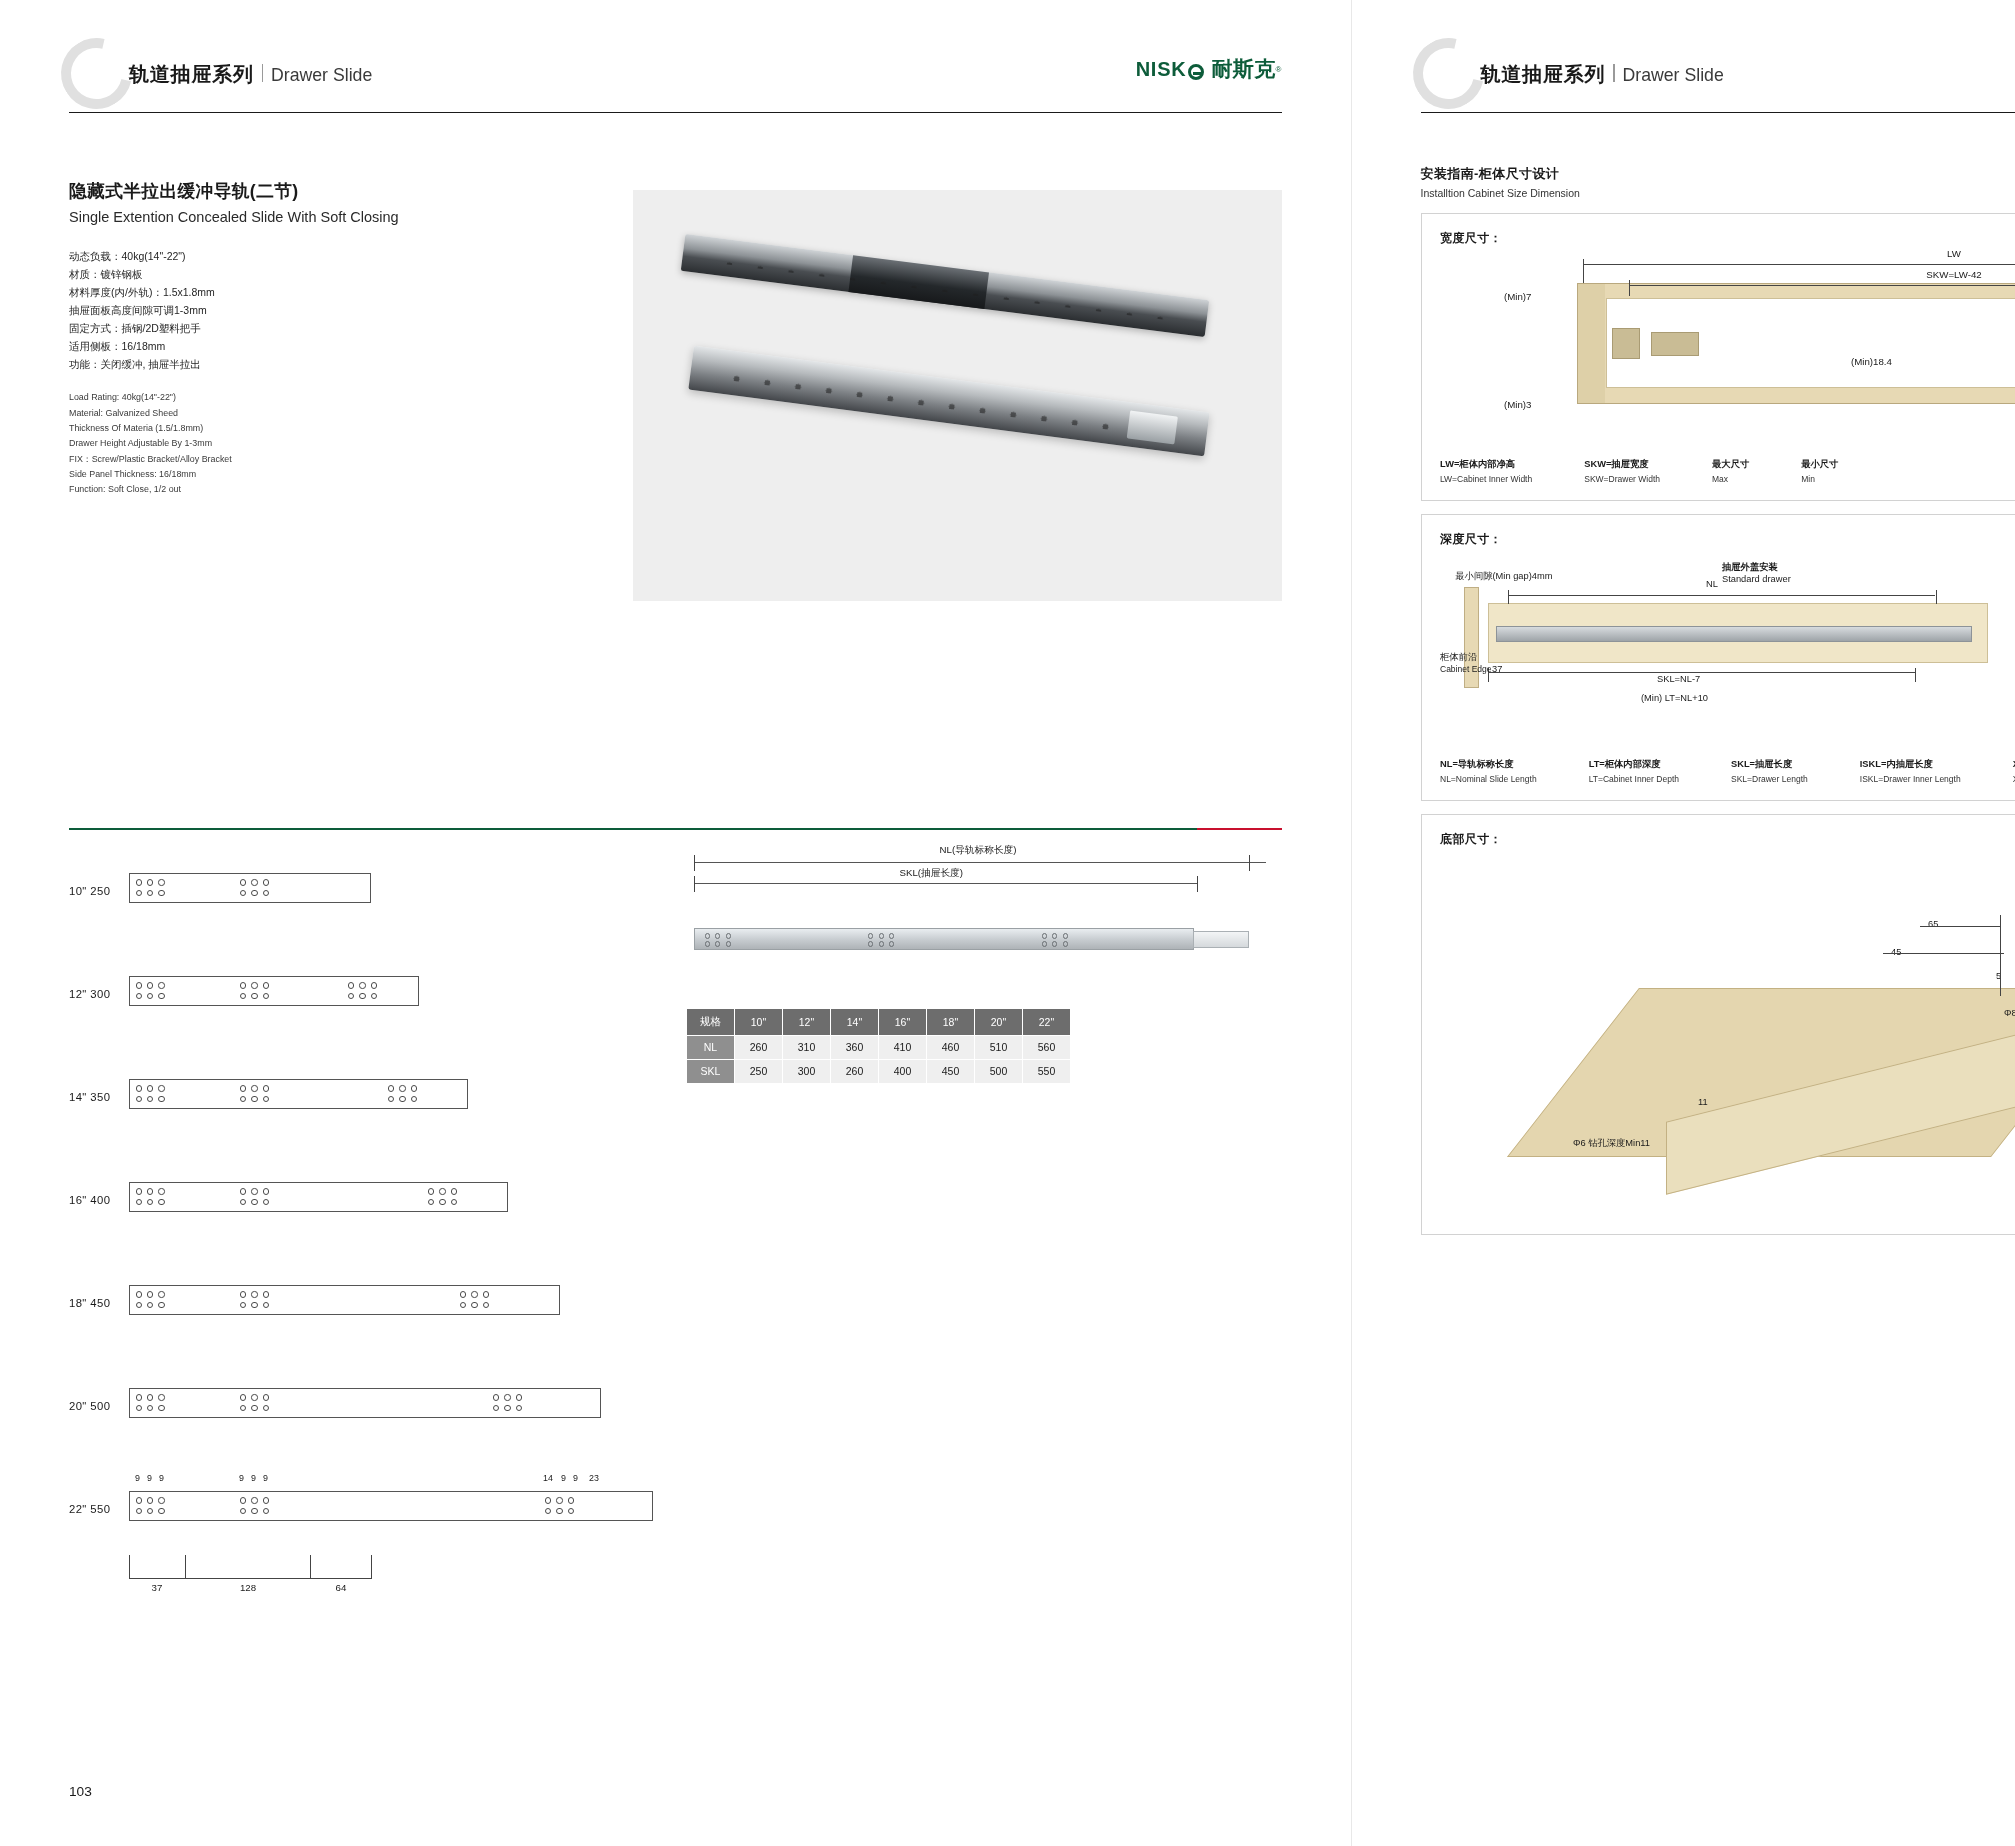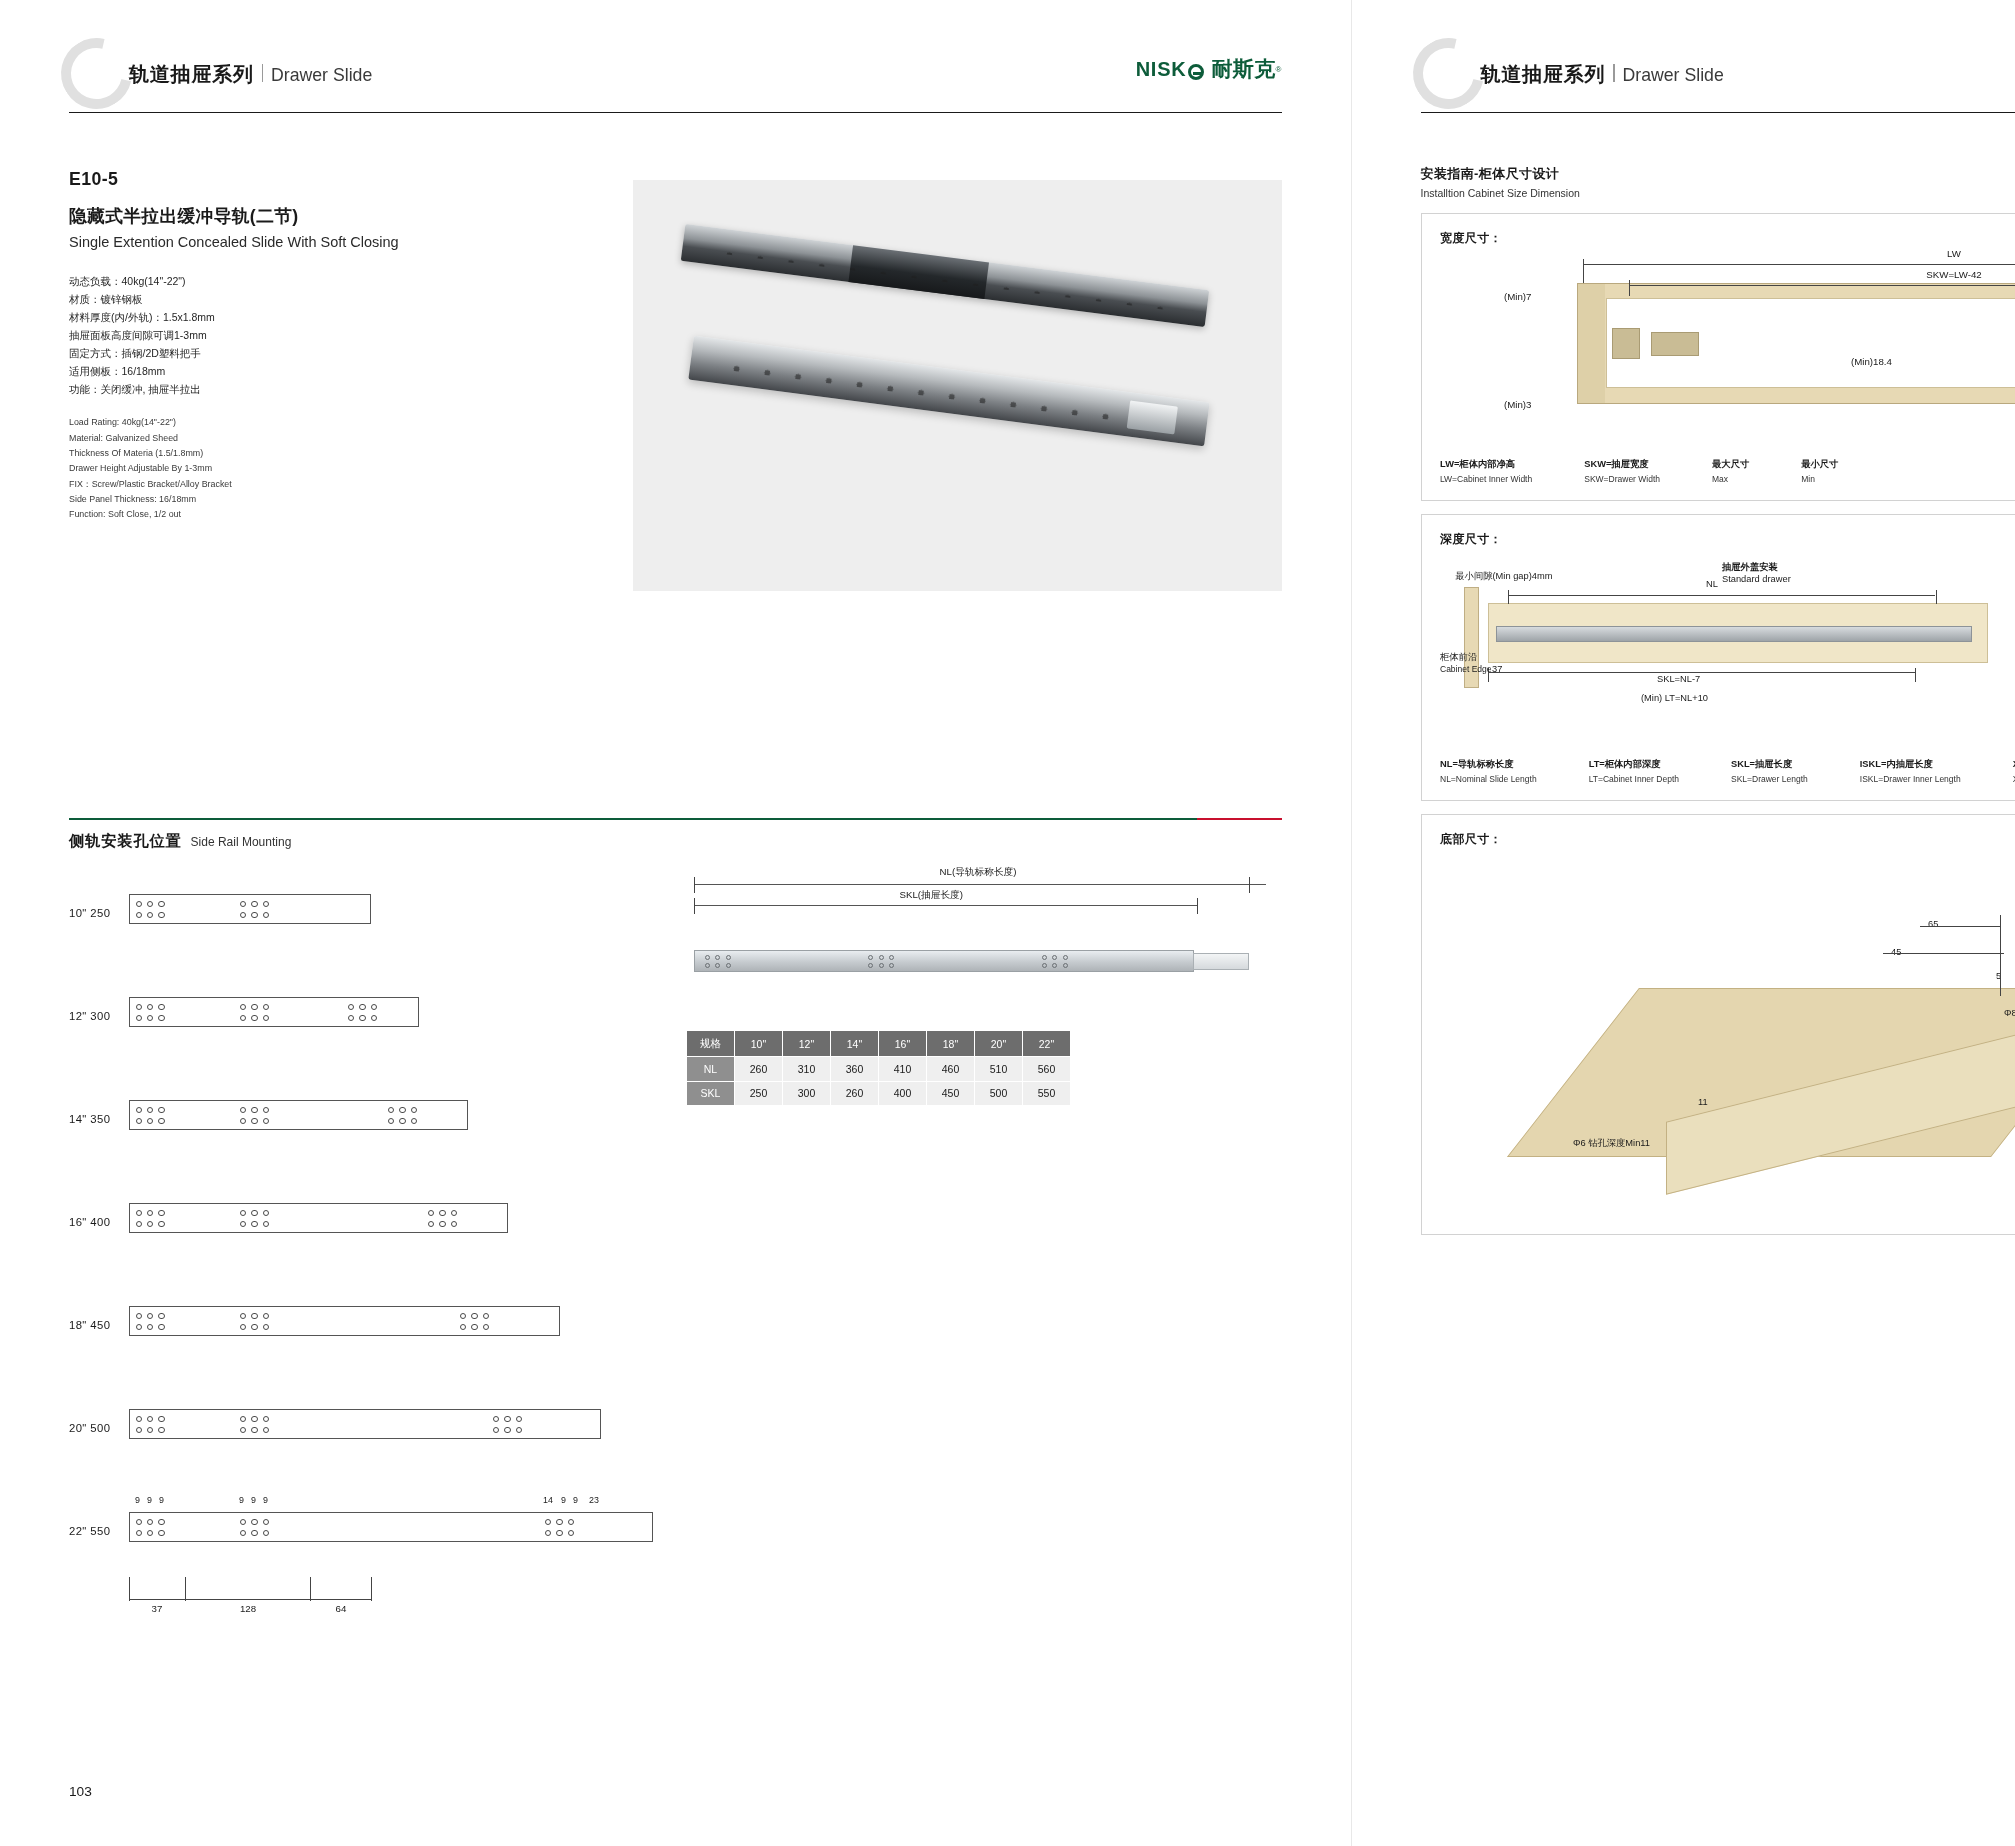--- a/index.html
+++ b/index.html
@@ -170,21 +170,20 @@
           <span class="brand-n">NISK</span>
           <span class="brand-o"></span>
           <span class="brand-cn">耐斯克</span>
           <span class="brand-r">®</span>
         </div>
       </div>
       <div class="hdr-rule"></div>
     </div>
 
     <div class="prod-block">
-      <div class="prod-code">E10-5</div>
       <div class="prod-title-cn">隐藏式半拉出缓冲导轨(二节)</div>
       <div class="prod-title-en">Single Extention Concealed Slide With Soft Closing</div>
 
       <div class="spec-cn">
         <div>动态负载：40kg(14"-22")</div>
         <div>材质：镀锌钢板</div>
         <div>材料厚度(内/外轨)：1.5x1.8mm</div>
         <div>抽屉面板高度间隙可调1-3mm</div>
         <div>固定方式：插钢/2D塑料把手</div>
         <div>适用侧板：16/18mm</div>
@@ -208,24 +207,20 @@
         </div>
         <div class="rail rail-bot">
           <div class="holes"></div>
           <div class="knob"></div>
         </div>
       </div>
     </div>
 
     <div class="section-head">
       <div class="sh-line"></div>
-      <div class="sh-title">
-        <span class="sh-cn">侧轨安装孔位置</span>
-        <span class="sh-en">Side Rail Mounting</span>
-      </div>
     </div>
 
     <div class="mount-area">
 
       <div class="row-list">
 
         <div class="mrow">
           <div class="mlabel">10" 250</div>
           <div class="mbar" style="width:242px;">
             <div class="mgrp" style="left:5.6px;">

